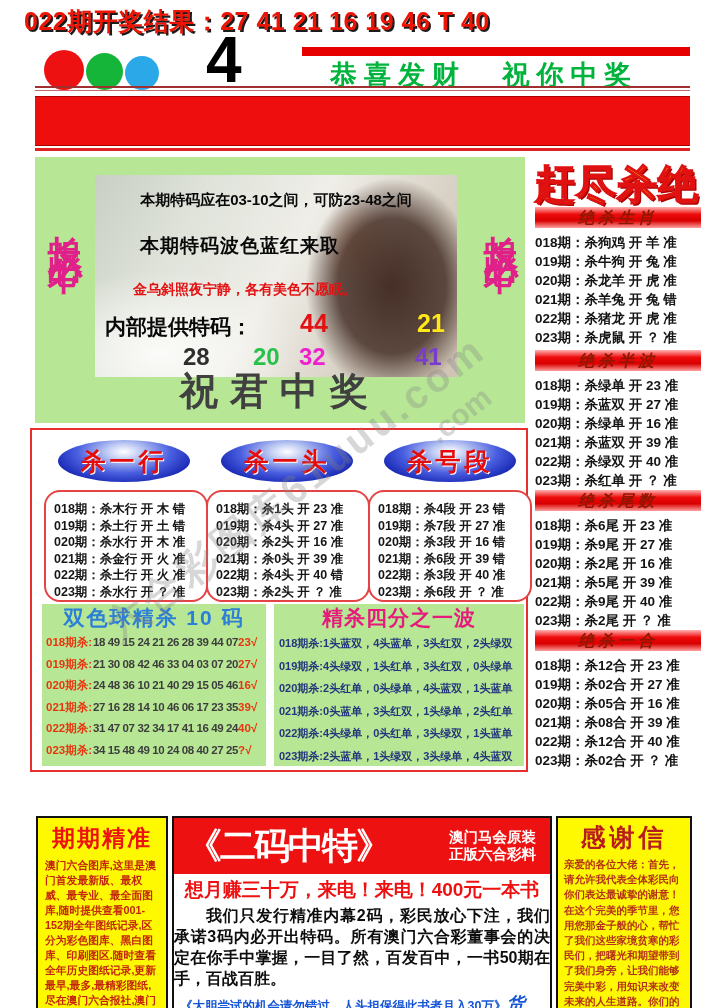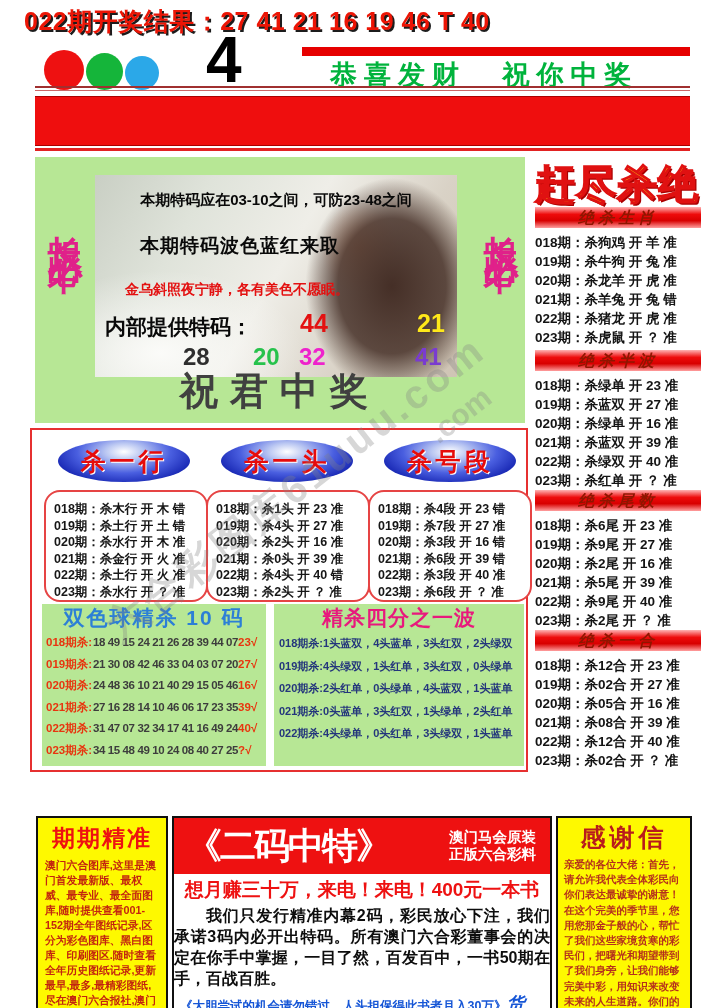--- a/index.html
+++ b/index.html
@@ -32,21 +32,21 @@
   .slogan-left{left:12px}
   .slogan-right{right:6px}
   .photo{position:absolute;left:60px;top:18px;width:362px;height:202px;
      background:
        radial-gradient(ellipse 120px 150px at 82% 55%, rgba(61,38,30,.95) 0%, rgba(61,38,30,.8) 45%, rgba(61,38,30,0) 72%),
        radial-gradient(ellipse 55px 65px at 73% 36%, rgba(235,195,168,.95) 0%, rgba(235,195,168,0) 70%),
        radial-gradient(ellipse 190px 110px at 18% 88%, rgba(252,252,250,.95) 0%, rgba(252,252,250,0) 75%),
        linear-gradient(120deg,#c9cfc4 0%,#dfe3da 25%,#efeee8 50%,#d9d2c6 75%,#cfc4b4 100%)}
   .ov1{position:absolute;top:16px;left:0;width:100%;text-align:center;font-size:15px;font-weight:800;color:#090909}
   .ov2{position:absolute;top:58px;left:45px;font-size:19px;font-weight:800;color:#090909;letter-spacing:1px}
-  .ov3{position:absolute;top:106px;left:30px;font-size:14px;font-weight:700;color:#e31111}
+  .ov3{position:absolute;top:106px;left:38px;font-size:14px;font-weight:700;color:#e31111}
   .ov4{position:absolute;top:138px;left:10px;font-size:21px;font-weight:800;color:#090909}
   .sn{position:absolute;font-weight:700}
   .sn-44{left:205px;top:134px;font-size:25px;color:#e31111}
   .sn-21{left:322px;top:134px;font-size:25px;color:#ffe81a;text-shadow:0 0 2px rgba(0,0,0,.25)}
   .sn-28{left:88px;top:168px;font-size:24px;color:#2e2e2e}
   .sn-20{left:158px;top:168px;font-size:24px;color:#27c24c}
   .sn-32{left:204px;top:168px;font-size:24px;color:#ee22cc}
   .sn-41{left:320px;top:168px;font-size:24px;color:#7a3bd0}
   .wish{position:absolute;bottom:6px;left:0;width:100%;text-align:center;font-size:38px;font-weight:900;
         letter-spacing:12px;color:#404040}
@@ -215,20 +215,21 @@
       </div>
     </div>
 
     <div class="gbox gbox-b">
       <div class="gtitle-b">精杀四分之一波</div>
       <div class="qrow">018期杀:1头蓝双，4头蓝单，3头红双，2头绿双</div>
       <div class="qrow">019期杀:4头绿双，1头红单，3头红双，0头绿单</div>
       <div class="qrow">020期杀:2头红单，0头绿单，4头蓝双，1头蓝单</div>
       <div class="qrow">021期杀:0头蓝单，3头红双，1头绿单，2头红单</div>
       <div class="qrow">022期杀:4头绿单，0头红单，3头绿双，1头蓝单</div>
+      <div class="qrow">023期杀:2头蓝单，1头绿双，3头绿单，4头蓝双</div>
     </div>
   </div>
 
   <div class="rcol">
     <div class="rc-title">赶尽杀绝</div>
 
     <div class="rc-bar rc-bar-0">绝杀生肖</div>
     <div class="rc-rows rc-rows-0">
       <div class="rrow">018期：杀狗鸡 开 羊 准</div>
       <div class="rrow">019期：杀牛狗 开 兔 准</div>

